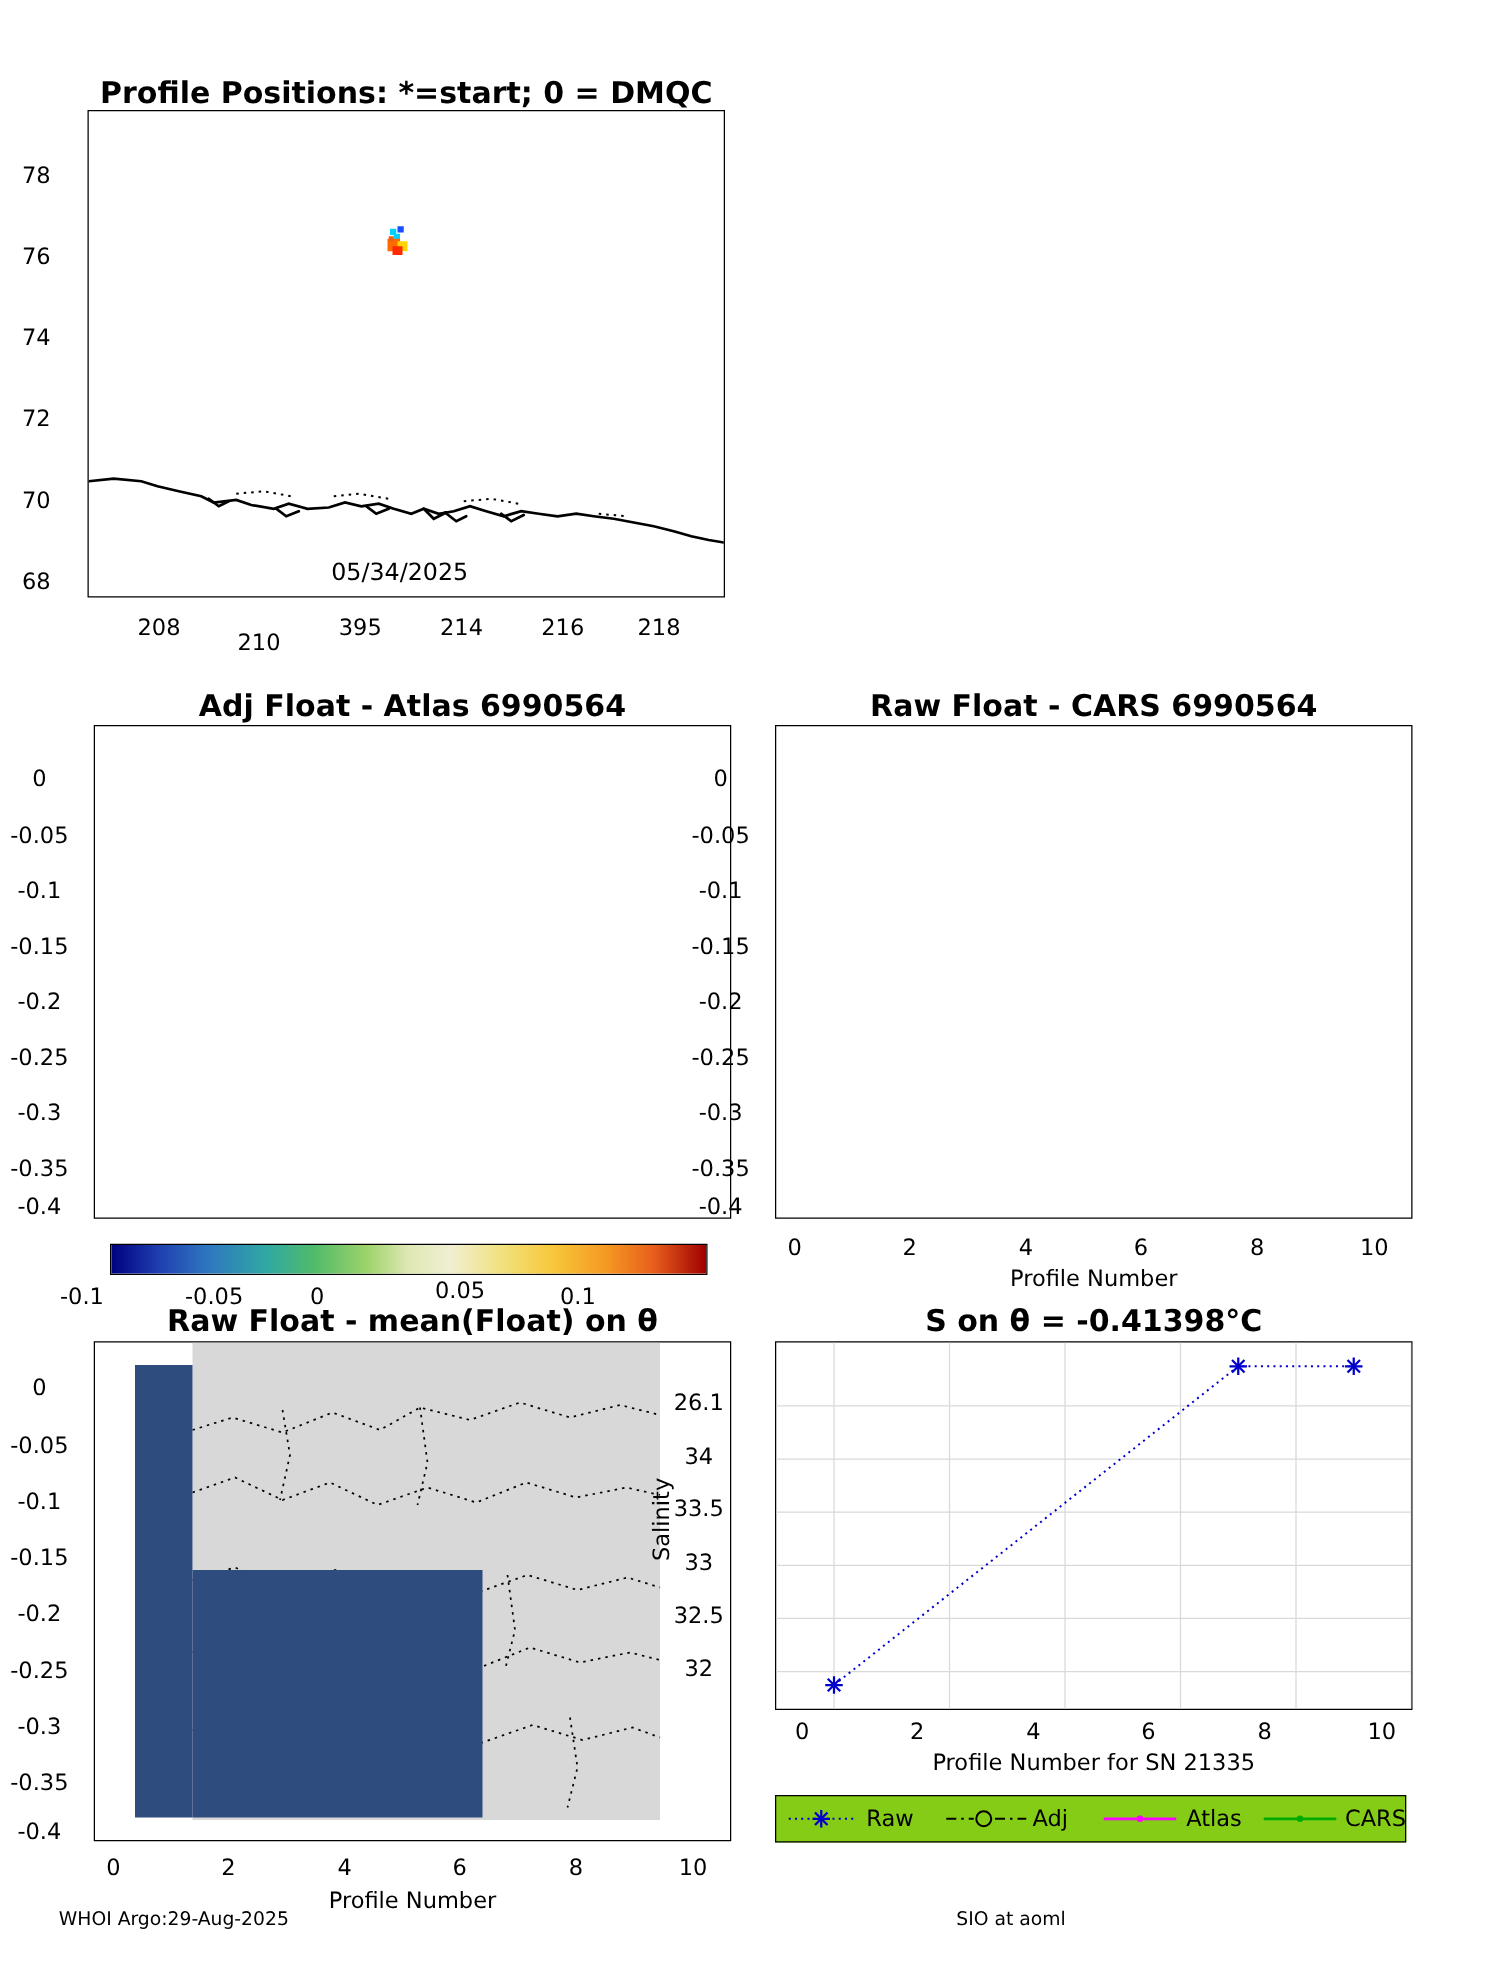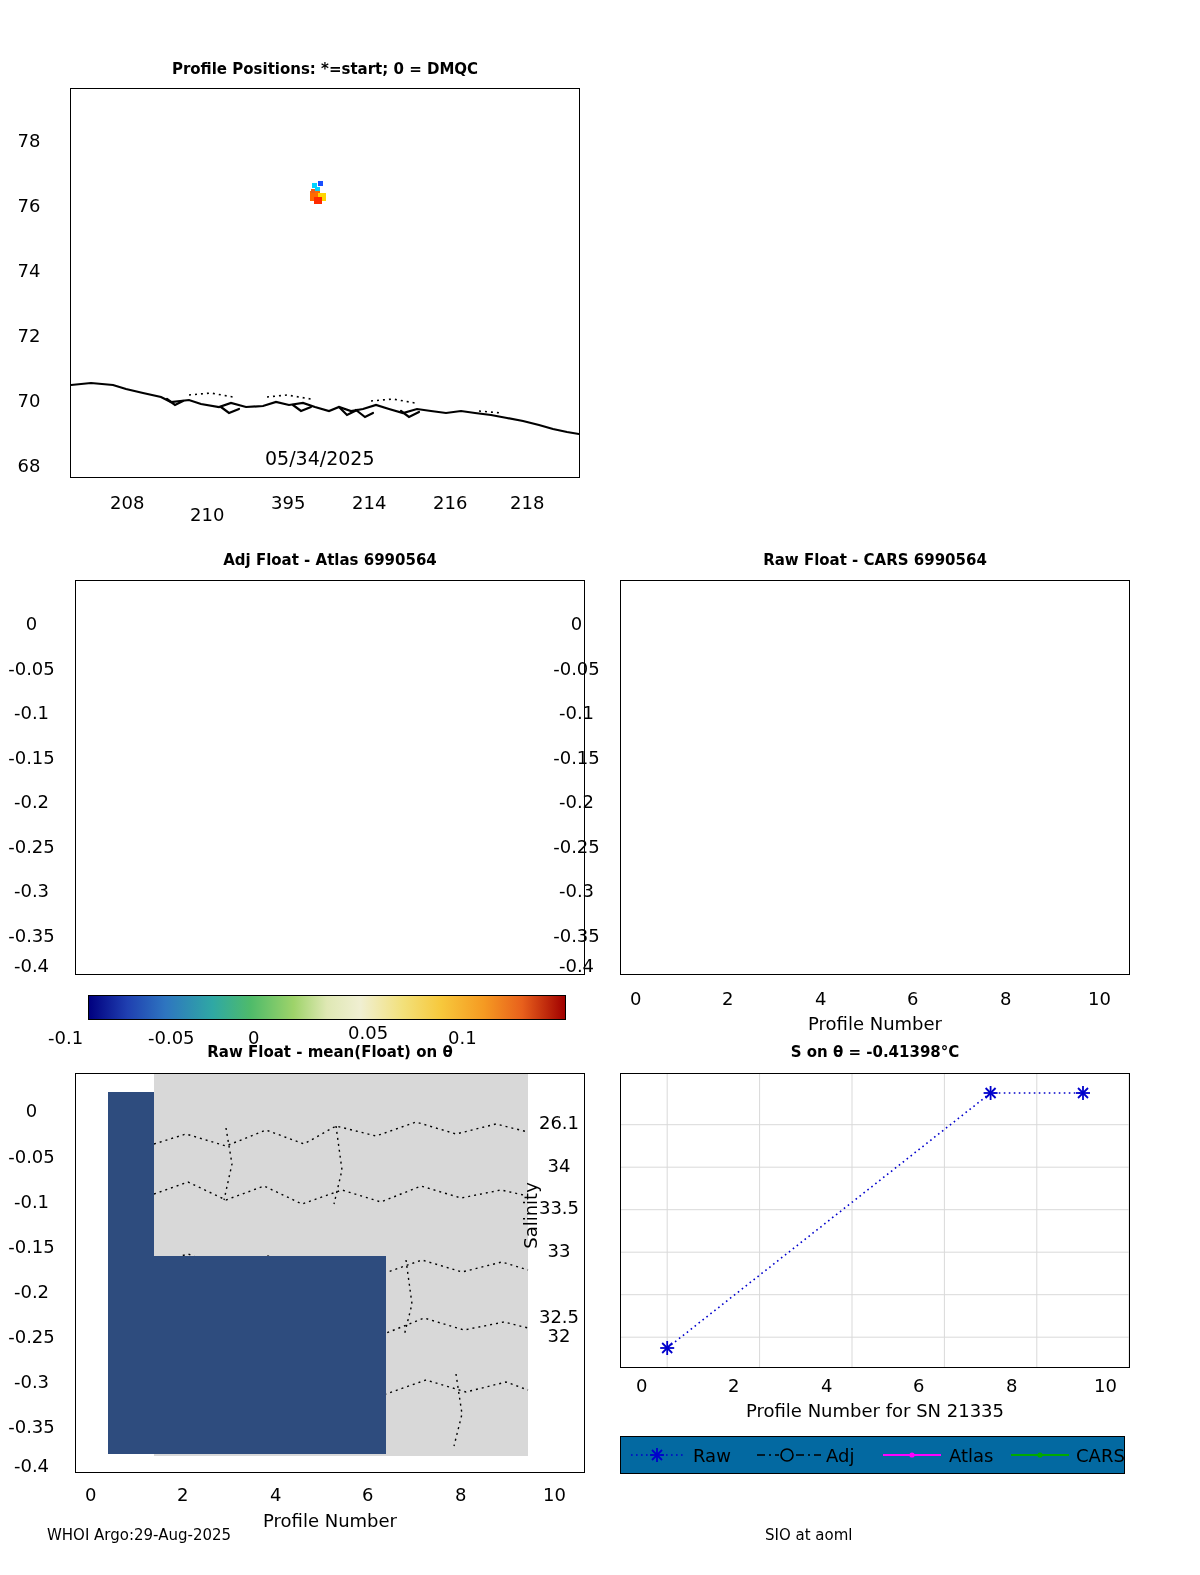--- a/index.html
+++ b/index.html
@@ -6,29 +6,29 @@
   body{
     width:1200px;height:1575px;
     background:#ffffff;
     font-family:"DejaVu Sans", sans-serif;
     color:#000;
     position:relative;
     overflow:hidden;
   }
   .panel{position:absolute;}
   .axes{position:absolute;border:1px solid #000;background:#fff;box-sizing:border-box;}
-  .title{position:absolute;text-align:center;font-weight:bold;font-size:15px;white-space:nowrap;}
+  .title{position:absolute;text-align:center;font-weight:bold;font-size:24px;white-space:nowrap;}
   .axlabel{position:absolute;font-size:18px;text-align:center;white-space:nowrap;}
   .tick{position:absolute;font-size:18px;white-space:nowrap;}
   .tickY{text-align:center;}
   .tickX{text-align:left;}
   .footer{position:absolute;font-size:15px;}
   svg{display:block;}
   .gridline{stroke:#d9d9d9;stroke-width:1;}
-  .legendbox{position:absolute;border:1px solid #000;background:#0369a1;box-sizing:border-box;}
+  .legendbox{position:absolute;border:1px solid #000;background:#84cc16;box-sizing:border-box;}
   .legend-item{position:absolute;font-size:18px;white-space:nowrap;}
 </style>
 </head>
 <body>
 
 <div class="panel">
   <div class="title" style="left:70px;top:60px;width:510px;">Profile Positions: *=start; 0 = DMQC</div>
   <div class="axes" style="left:70px;top:88px;width:510px;height:390px;">
     <svg width="508" height="388" viewBox="0 0 508 388">
 
@@ -232,21 +232,21 @@
           </g>
         </g>
       </g>
     </svg>
   </div>
 
   <div class="tick tickY" style="left:512px;top:1112px;width:94px;">26.1</div>
   <div class="tick tickY" style="left:512px;top:1155px;width:94px;">34</div>
   <div class="tick tickY" style="left:512px;top:1197px;width:94px;">33.5</div>
   <div class="tick tickY" style="left:512px;top:1240px;width:94px;">33</div>
-  <div class="tick tickY" style="left:512px;top:1282px;width:94px;margin-top:24px;">32.5</div>
+  <div class="tick tickY" style="left:512px;top:1282px;width:94px;">32.5</div>
   <div class="tick tickY" style="left:512px;top:1325px;width:94px;">32</div>
 
   <div class="axlabel" style="left:440px;top:1205px;width:180px;transform:rotate(-90deg);transform-origin:center;">Salinity</div>
 
   <div class="tick tickX" style="left:636px;top:1375px;width:60px;">0</div>
   <div class="tick tickX" style="left:728px;top:1375px;width:60px;">2</div>
   <div class="tick tickX" style="left:821px;top:1375px;width:60px;">4</div>
   <div class="tick tickX" style="left:913px;top:1375px;width:60px;">6</div>
   <div class="tick tickX" style="left:1006px;top:1375px;width:60px;">8</div>
   <div class="tick tickX" style="left:1094px;top:1375px;width:60px;">10</div>

